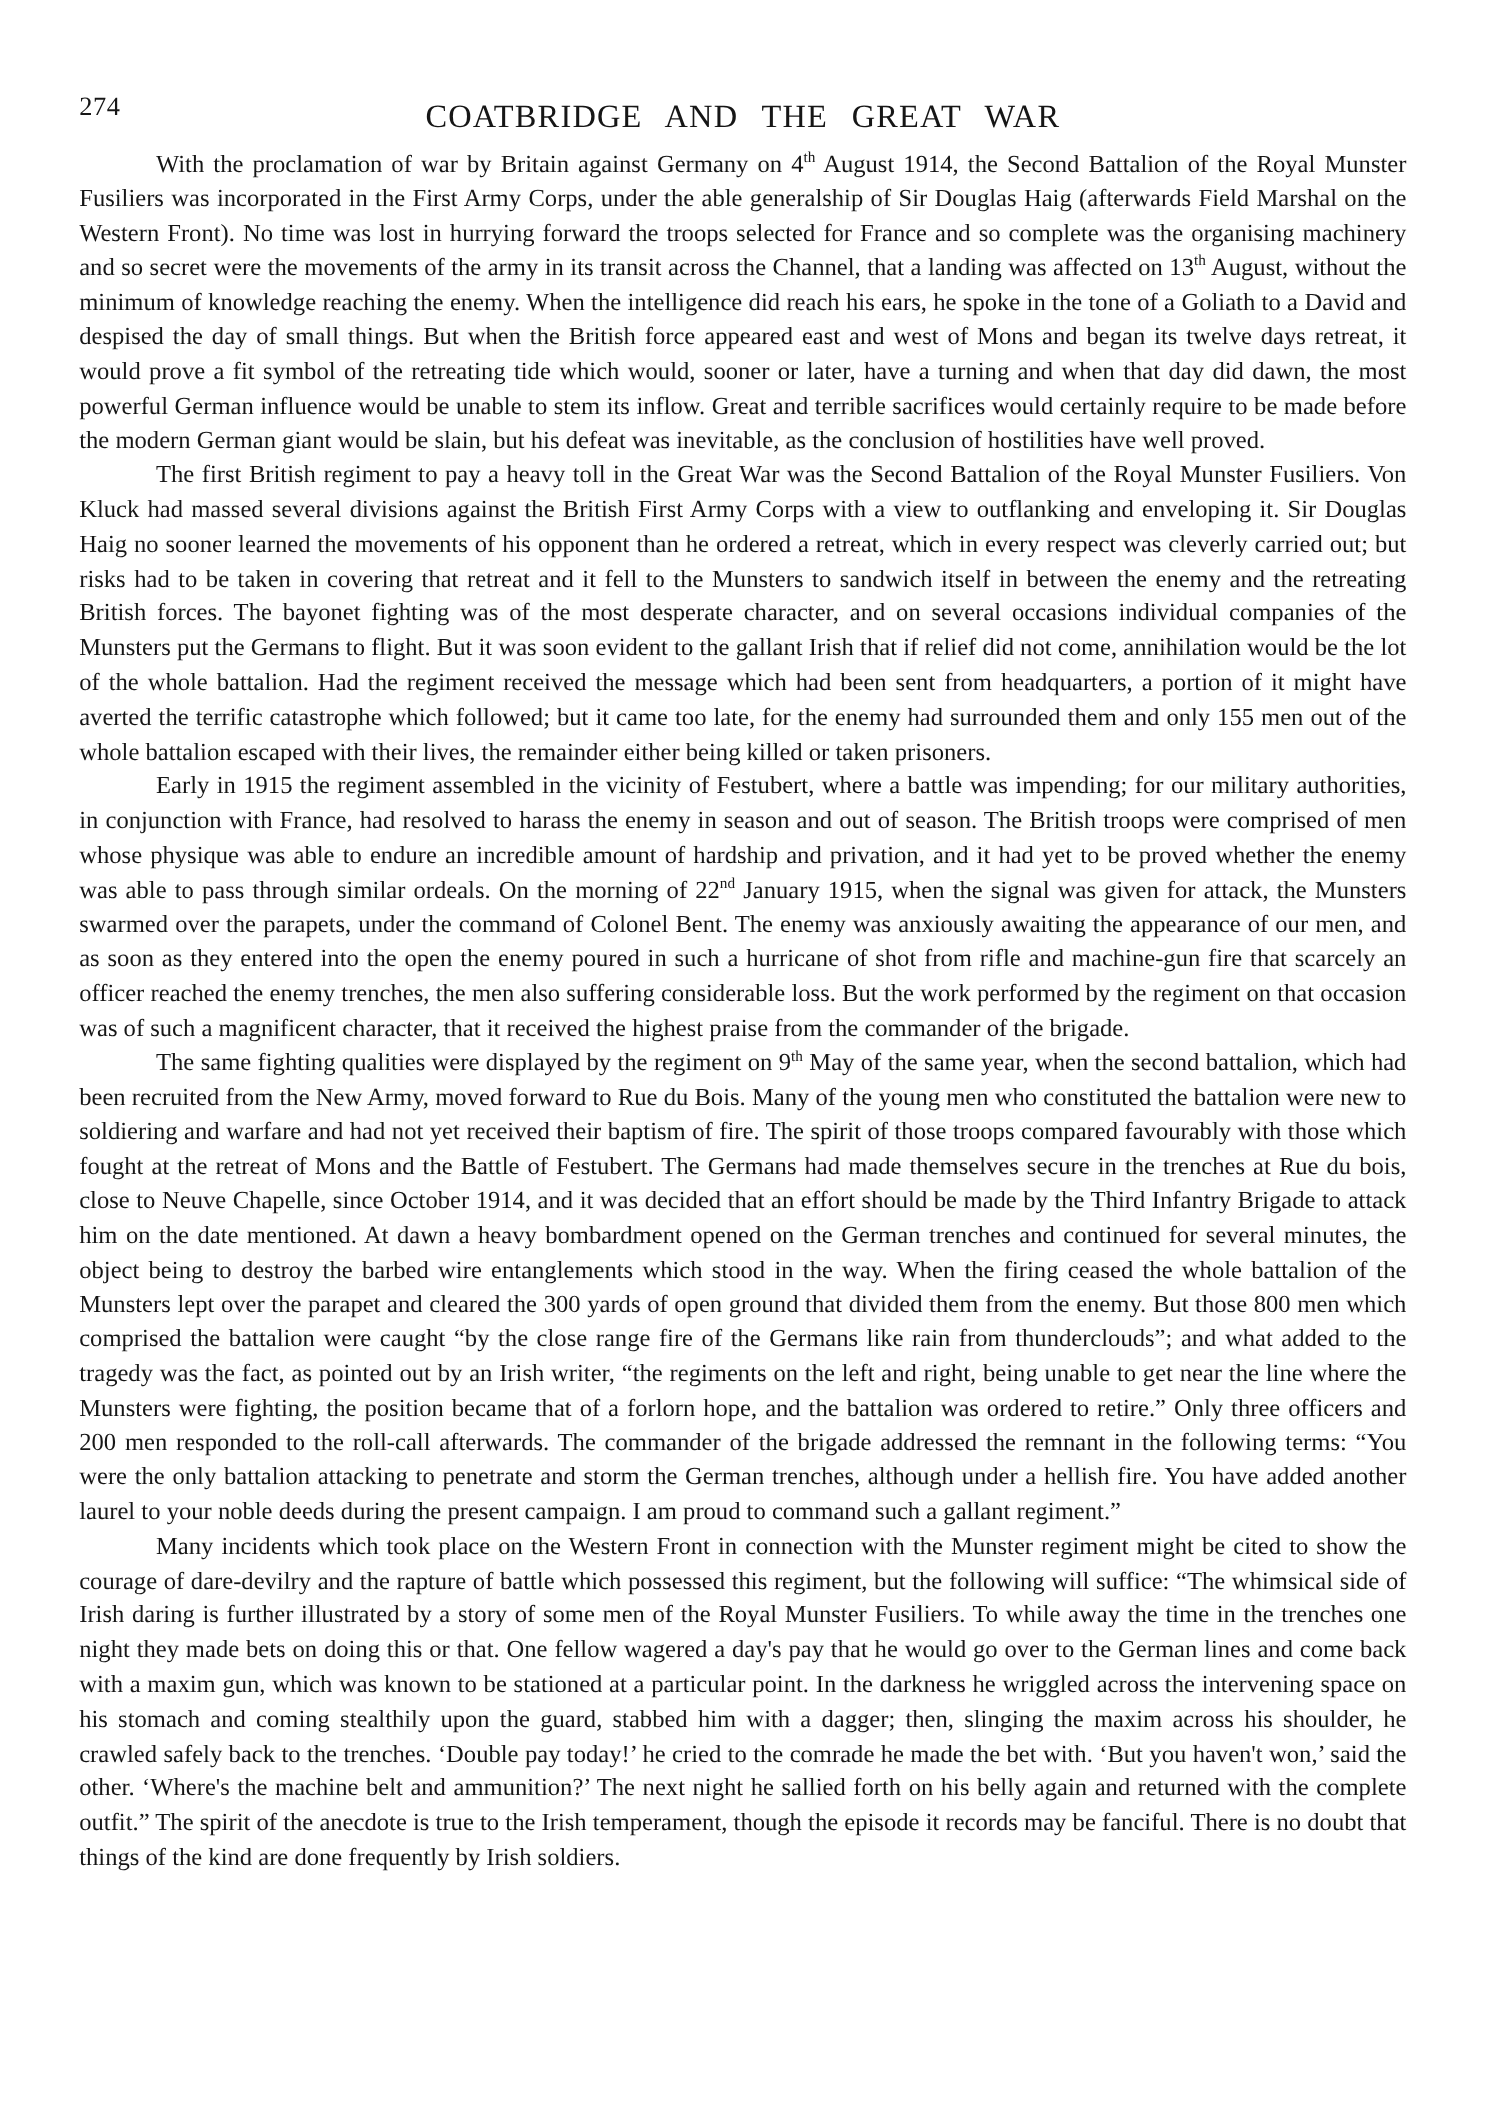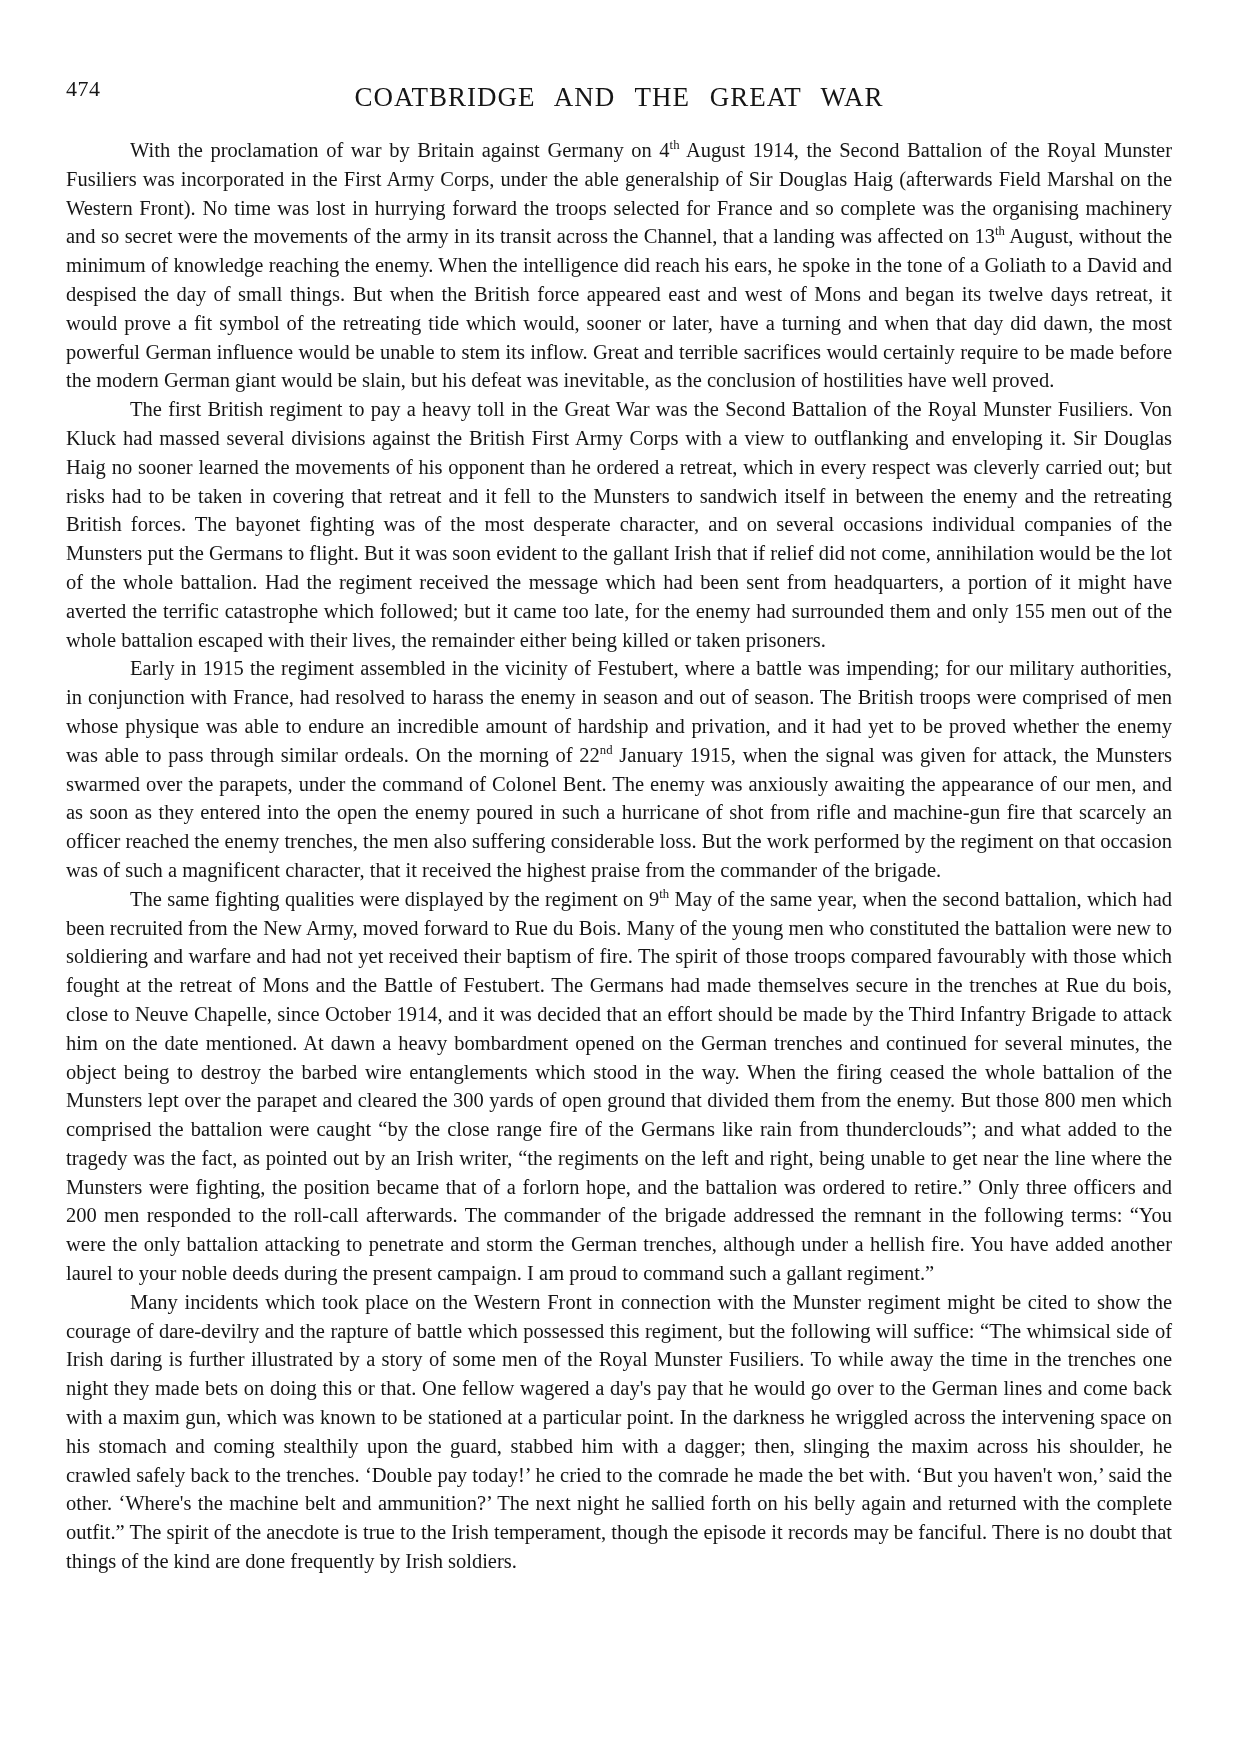--- a/index.html
+++ b/index.html
@@ -37,21 +37,21 @@
     top: 0;
     margin: 12px;
     text-align: center;
     font-size: 27px;
     font-weight: normal;
     letter-spacing: 1px;
     word-spacing: 12px;
   }
   .body-text {
     position: absolute;
-    top: 136px;
+    top: 123px;
     left: 66px;
     width: 1106px;
     font-size: 20.5px;
     line-height: 28.8px;
     text-align: justify;
   }
   .para {
     margin: 0;
     padding: 0;
     text-indent: 64px;
@@ -60,21 +60,21 @@
     font-size: 0.62em;
     line-height: 0;
     vertical-align: super;
   }
 </style>
 </head>
 <body>
 
 <div class="page">
   <header class="page-header">
-    <span class="page-number">474</span>
+    <span class="page-number">274</span>
     <h1 class="page-title">COATBRIDGE AND THE GREAT WAR</h1>
   </header>
   <main class="body-text" id="body-text">
       <p class="para">With the proclamation of war by Britain against Germany on 4<sup>th</sup> August 1914, the Second Battalion of the Royal Munster Fusiliers was incorporated in the First Army Corps, under the able generalship of Sir Douglas Haig (afterwards Field Marshal on the Western Front). No time was lost in hurrying forward the troops selected for France and so complete was the organising machinery and so secret were the movements of the army in its transit across the Channel, that a landing was affected on 13<sup>th</sup> August, without the minimum of knowledge reaching the enemy. When the intelligence did reach his ears, he spoke in the tone of a Goliath to a David and despised the day of small things. But when the British force appeared east and west of Mons and began its twelve days retreat, it would prove a fit symbol of the retreating tide which would, sooner or later, have a turning and when that day did dawn, the most powerful German influence would be unable to stem its inflow. Great and terrible sacrifices would certainly require to be made before the modern German giant would be slain, but his defeat was inevitable, as the conclusion of hostilities have well proved.</p>
       <p class="para">The first British regiment to pay a heavy toll in the Great War was the Second Battalion of the Royal Munster Fusiliers. Von Kluck had massed several divisions against the British First Army Corps with a view to outflanking and enveloping it. Sir Douglas Haig no sooner learned the movements of his opponent than he ordered a retreat, which in every respect was cleverly carried out; but risks had to be taken in covering that retreat and it fell to the Munsters to sandwich itself in between the enemy and the retreating British forces. The bayonet fighting was of the most desperate character, and on several occasions individual companies of the Munsters put the Germans to flight. But it was soon evident to the gallant Irish that if relief did not come, annihilation would be the lot of the whole battalion. Had the regiment received the message which had been sent from headquarters, a portion of it might have averted the terrific catastrophe which followed; but it came too late, for the enemy had surrounded them and only 155 men out of the whole battalion escaped with their lives, the remainder either being killed or taken prisoners.</p>
       <p class="para">Early in 1915 the regiment assembled in the vicinity of Festubert, where a battle was impending; for our military authorities, in conjunction with France, had resolved to harass the enemy in season and out of season. The British troops were comprised of men whose physique was able to endure an incredible amount of hardship and privation, and it had yet to be proved whether the enemy was able to pass through similar ordeals. On the morning of 22<sup>nd</sup> January 1915, when the signal was given for attack, the Munsters swarmed over the parapets, under the command of Colonel Bent. The enemy was anxiously awaiting the appearance of our men, and as soon as they entered into the open the enemy poured in such a hurricane of shot from rifle and machine-gun fire that scarcely an officer reached the enemy trenches, the men also suffering considerable loss. But the work performed by the regiment on that occasion was of such a magnificent character, that it received the highest praise from the commander of the brigade.</p>
       <p class="para">The same fighting qualities were displayed by the regiment on 9<sup>th</sup> May of the same year, when the second battalion, which had been recruited from the New Army, moved forward to Rue du Bois. Many of the young men who constituted the battalion were new to soldiering and warfare and had not yet received their baptism of fire. The spirit of those troops compared favourably with those which fought at the retreat of Mons and the Battle of Festubert. The Germans had made themselves secure in the trenches at Rue du bois, close to Neuve Chapelle, since October 1914, and it was decided that an effort should be made by the Third Infantry Brigade to attack him on the date mentioned. At dawn a heavy bombardment opened on the German trenches and continued for several minutes, the object being to destroy the barbed wire entanglements which stood in the way. When the firing ceased the whole battalion of the Munsters lept over the parapet and cleared the 300 yards of open ground that divided them from the enemy. But those 800 men which comprised the battalion were caught “by the close range fire of the Germans like rain from thunderclouds”; and what added to the tragedy was the fact, as pointed out by an Irish writer, “the regiments on the left and right, being unable to get near the line where the Munsters were fighting, the position became that of a forlorn hope, and the battalion was ordered to retire.” Only three officers and 200 men responded to the roll-call afterwards. The commander of the brigade addressed the remnant in the following terms: “You were the only battalion attacking to penetrate and storm the German trenches, although under a hellish fire. You have added another laurel to your noble deeds during the present campaign. I am proud to command such a gallant regiment.”</p>
       <p class="para">Many incidents which took place on the Western Front in connection with the Munster regiment might be cited to show the courage of dare-devilry and the rapture of battle which possessed this regiment, but the following will suffice: “The whimsical side of Irish daring is further illustrated by a story of some men of the Royal Munster Fusiliers. To while away the time in the trenches one night they made bets on doing this or that. One fellow wagered a day's pay that he would go over to the German lines and come back with a maxim gun, which was known to be stationed at a particular point. In the darkness he wriggled across the intervening space on his stomach and coming stealthily upon the guard, stabbed him with a dagger; then, slinging the maxim across his shoulder, he crawled safely back to the trenches. ‘Double pay today!’ he cried to the comrade he made the bet with. ‘But you haven't won,’ said the other. ‘Where's the machine belt and ammunition?’ The next night he sallied forth on his belly again and returned with the complete outfit.” The spirit of the anecdote is true to the Irish temperament, though the episode it records may be fanciful. There is no doubt that things of the kind are done frequently by Irish soldiers.</p>
     </main>
 </div>

